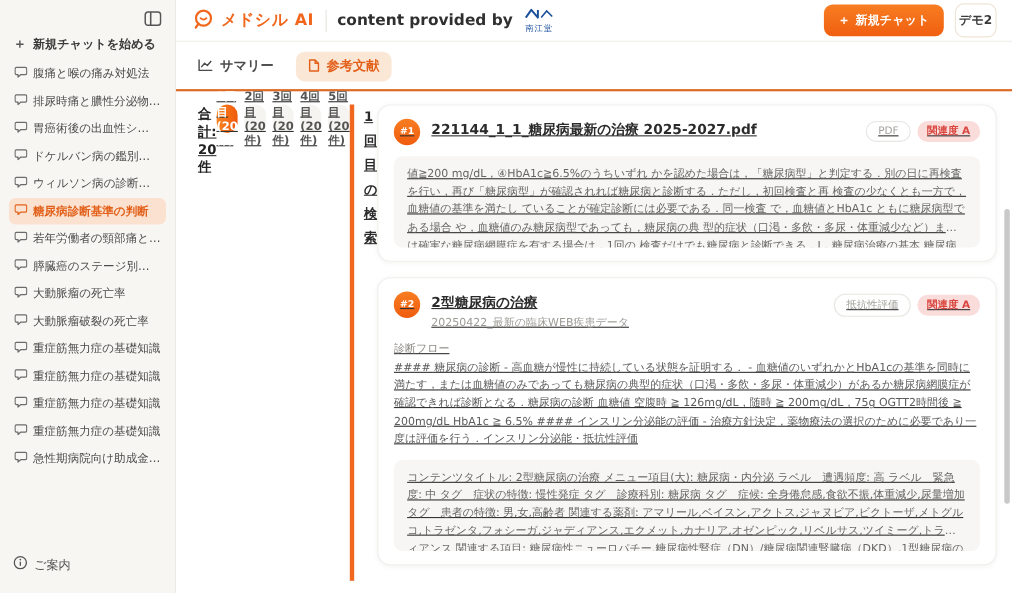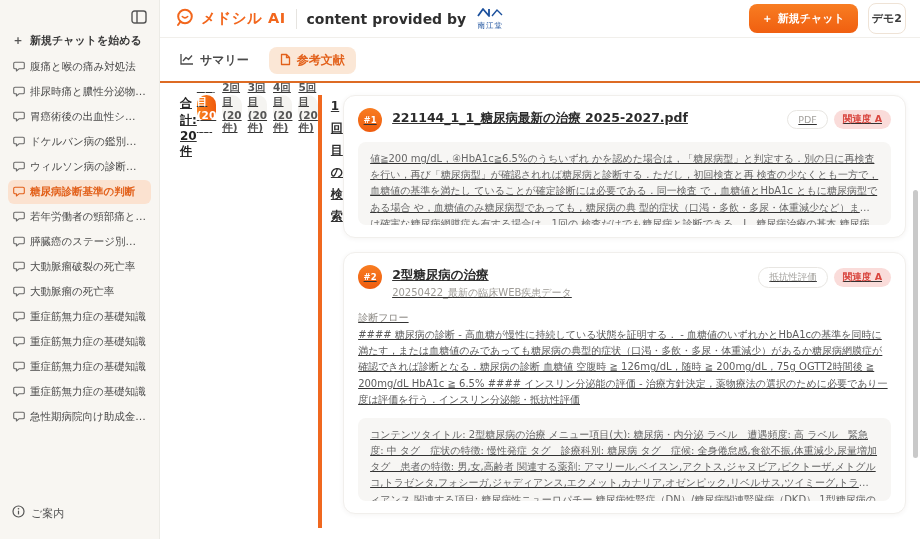--- a/index.html
+++ b/index.html
@@ -132,27 +132,27 @@
         <div class="chat-item">
           <span><svg width="12" height="11" viewBox="0 0 12 11">
               <path d="M2 1.2 h8 a1.3 1.3 0 0 1 1.3 1.3 v4 a1.3 1.3 0 0 1 -1.3 1.3 H6 L3.4 10 V7.8 H2 A1.3 1.3 0 0 1 .7 6.5 v-4 A1.3 1.3 0 0 1 2 1.2 z" fill="none" stroke="#6b6b6b" stroke-width="1.1" stroke-linejoin="round"></path>
             </svg></span>
           <span class="lbl">膵臓癌のステージ別生存率</span>
         </div>
         <div class="chat-item">
           <span><svg width="12" height="11" viewBox="0 0 12 11">
               <path d="M2 1.2 h8 a1.3 1.3 0 0 1 1.3 1.3 v4 a1.3 1.3 0 0 1 -1.3 1.3 H6 L3.4 10 V7.8 H2 A1.3 1.3 0 0 1 .7 6.5 v-4 A1.3 1.3 0 0 1 2 1.2 z" fill="none" stroke="#6b6b6b" stroke-width="1.1" stroke-linejoin="round"></path>
             </svg></span>
+          <span class="lbl">大動脈瘤の死亡率</span>
+        </div>
+        <div class="chat-item">
+          <span><svg width="12" height="11" viewBox="0 0 12 11">
+              <path d="M2 1.2 h8 a1.3 1.3 0 0 1 1.3 1.3 v4 a1.3 1.3 0 0 1 -1.3 1.3 H6 L3.4 10 V7.8 H2 A1.3 1.3 0 0 1 .7 6.5 v-4 A1.3 1.3 0 0 1 2 1.2 z" fill="none" stroke="#6b6b6b" stroke-width="1.1" stroke-linejoin="round"></path>
+            </svg></span>
           <span class="lbl">大動脈瘤破裂の死亡率</span>
-        </div>
-        <div class="chat-item">
-          <span><svg width="12" height="11" viewBox="0 0 12 11">
-              <path d="M2 1.2 h8 a1.3 1.3 0 0 1 1.3 1.3 v4 a1.3 1.3 0 0 1 -1.3 1.3 H6 L3.4 10 V7.8 H2 A1.3 1.3 0 0 1 .7 6.5 v-4 A1.3 1.3 0 0 1 2 1.2 z" fill="none" stroke="#6b6b6b" stroke-width="1.1" stroke-linejoin="round"></path>
-            </svg></span>
-          <span class="lbl">大動脈瘤の死亡率</span>
         </div>
         <div class="chat-item">
           <span><svg width="12" height="11" viewBox="0 0 12 11">
               <path d="M2 1.2 h8 a1.3 1.3 0 0 1 1.3 1.3 v4 a1.3 1.3 0 0 1 -1.3 1.3 H6 L3.4 10 V7.8 H2 A1.3 1.3 0 0 1 .7 6.5 v-4 A1.3 1.3 0 0 1 2 1.2 z" fill="none" stroke="#6b6b6b" stroke-width="1.1" stroke-linejoin="round"></path>
             </svg></span>
           <span class="lbl">重症筋無力症の基礎知識</span>
         </div>
         <div class="chat-item">
           <span><svg width="12" height="11" viewBox="0 0 12 11">
               <path d="M2 1.2 h8 a1.3 1.3 0 0 1 1.3 1.3 v4 a1.3 1.3 0 0 1 -1.3 1.3 H6 L3.4 10 V7.8 H2 A1.3 1.3 0 0 1 .7 6.5 v-4 A1.3 1.3 0 0 1 2 1.2 z" fill="none" stroke="#6b6b6b" stroke-width="1.1" stroke-linejoin="round"></path>

